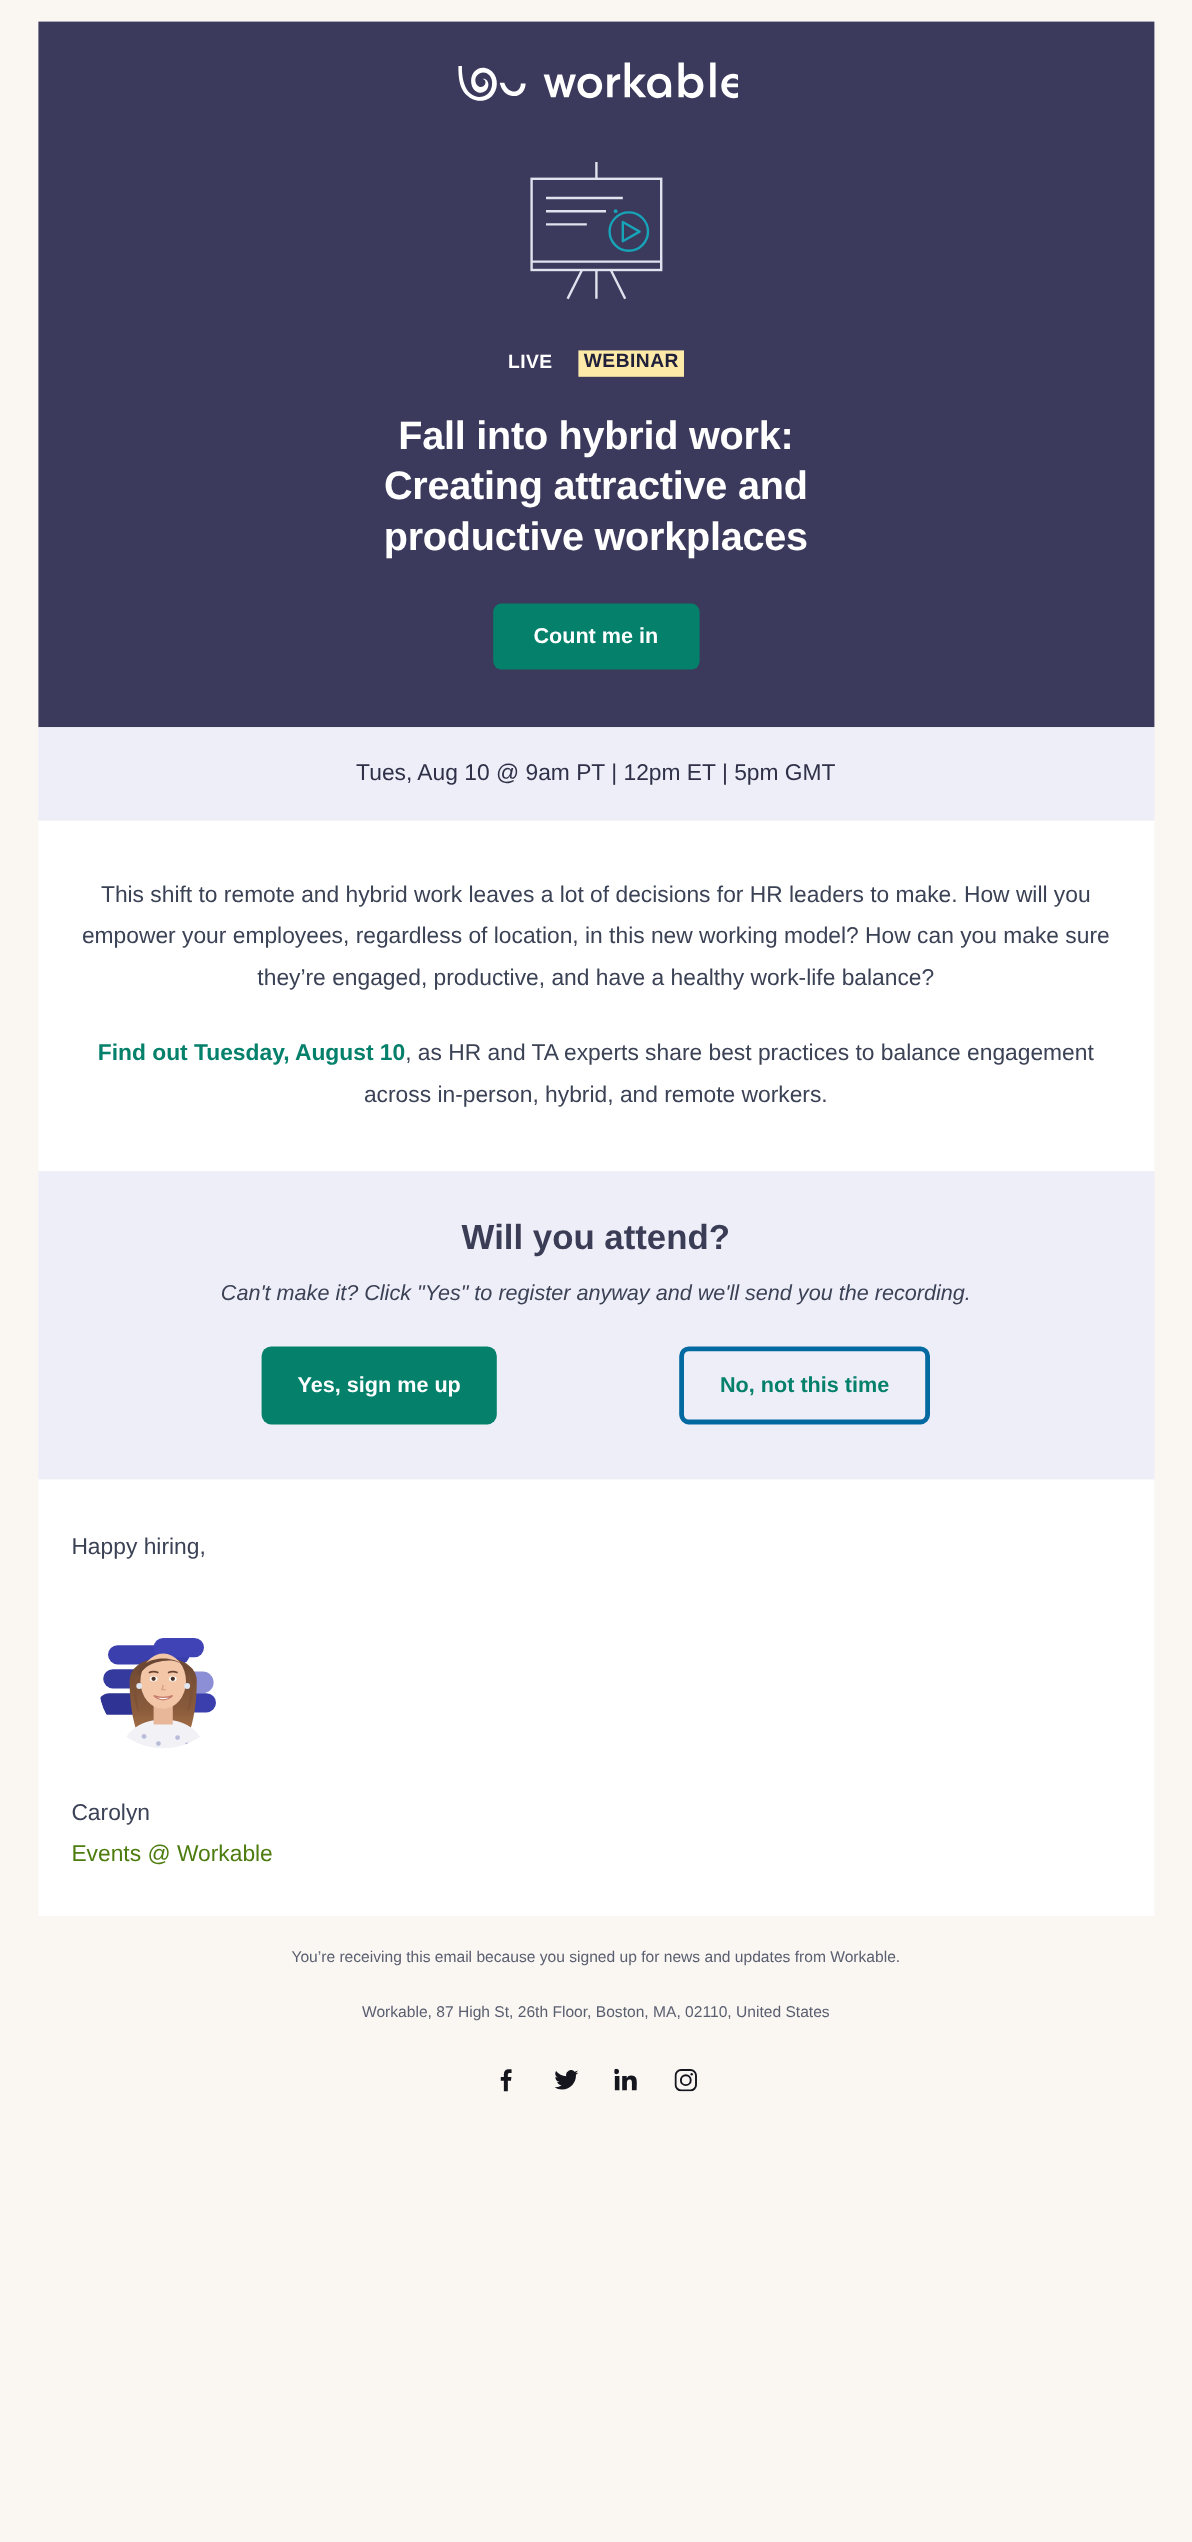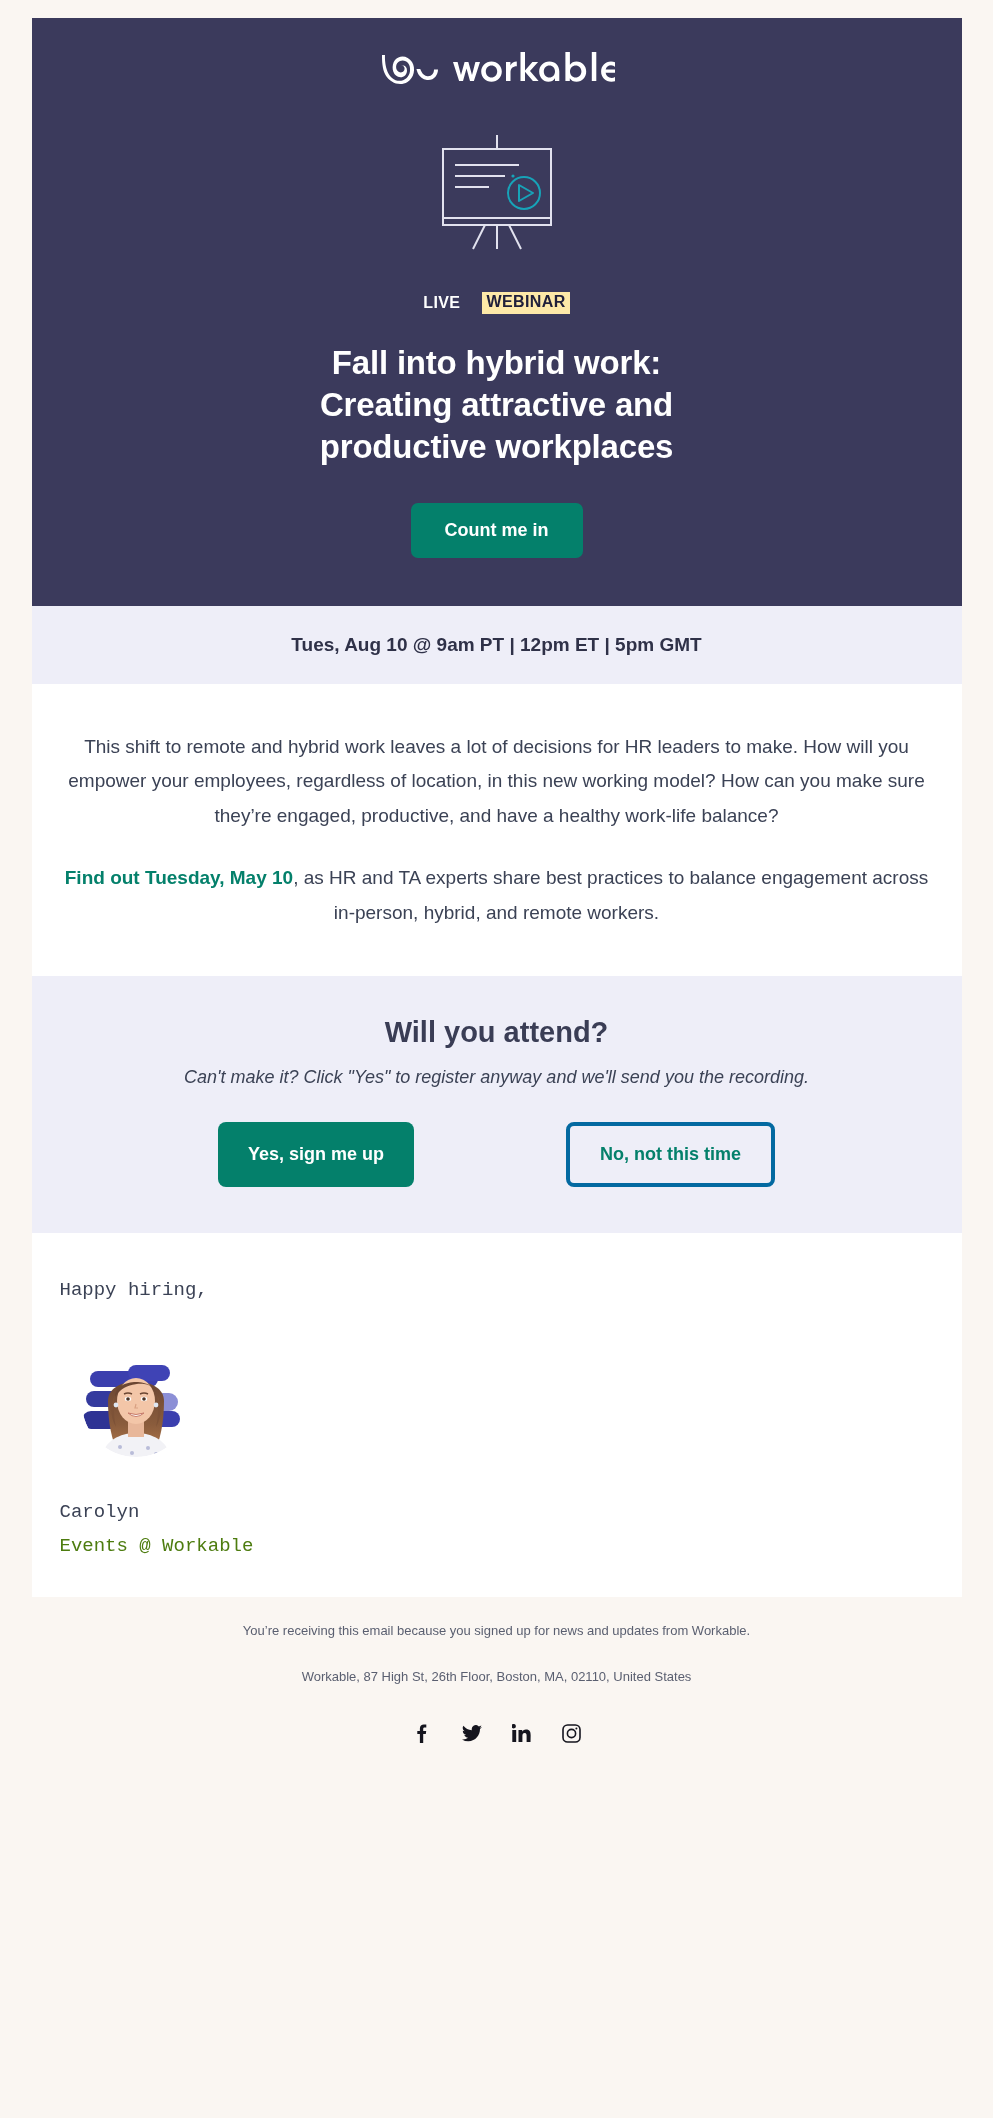--- a/index.html
+++ b/index.html
@@ -93,21 +93,21 @@
     font-family: "Liberation Sans", sans-serif;
   }
 
   
   .date-bar {
     background: #eeeef8;
     text-align: center;
     padding: 28px 20px;
     color: #2f3148;
     font-size: 19px;
-    font-weight: bold;
+    font-weight: normal;
     box-sizing: border-box;
   }
 
   
   .copy-section {
     background: #ffffff;
     padding: 46px 28px 46px 28px;
     box-sizing: border-box;
   }
   .copy-section p {
@@ -171,21 +171,20 @@
     border: 4px solid #0369a1;
     cursor: pointer;
     font-family: "Liberation Sans", sans-serif;
   }
 
   
   .sign-section {
     background: #ffffff;
     padding: 46px 28px 40px 28px;
     box-sizing: border-box;
-    font-family: Liberation Mono, monospace;
   }
   .sign-greeting {
     margin: 0;
     color: #3b4255;
     font-size: 19px;
   }
   .avatar {
     margin: 48px 0 0 22px;
     width: 108px;
     height: 108px;
@@ -300,21 +299,21 @@
         <span>productive workplaces</span>
       </h1>
 
       <button class="hero-cta">Count me in</button>
     </div>
 
     <div class="date-bar">Tues, Aug 10 @ 9am PT | 12pm ET | 5pm GMT</div>
 
     <div class="copy-section">
       <p>This shift to remote and hybrid work leaves a lot of decisions for HR leaders to make. How will you empower your employees, regardless of location, in this new working model? How can you make sure they’re engaged, productive, and have a healthy work-life balance?</p>
-      <p><a class="copy-link" href="#">Find out Tuesday, May 10</a><span>, as HR and TA experts share best practices to balance engagement across in-person, hybrid, and remote workers.</span></p>
+      <p><a class="copy-link" href="#">Find out Tuesday, August 10</a><span>, as HR and TA experts share best practices to balance engagement across in-person, hybrid, and remote workers.</span></p>
     </div>
 
     <div class="attend-section">
       <h2 class="attend-title">Will you attend?</h2>
       <p class="attend-sub">Can't make it? Click "Yes" to register anyway and we'll send you the recording.</p>
       <div class="attend-buttons">
         <button class="btn-yes">Yes, sign me up</button>
         <button class="btn-no">No, not this time</button>
       </div>
     </div>

